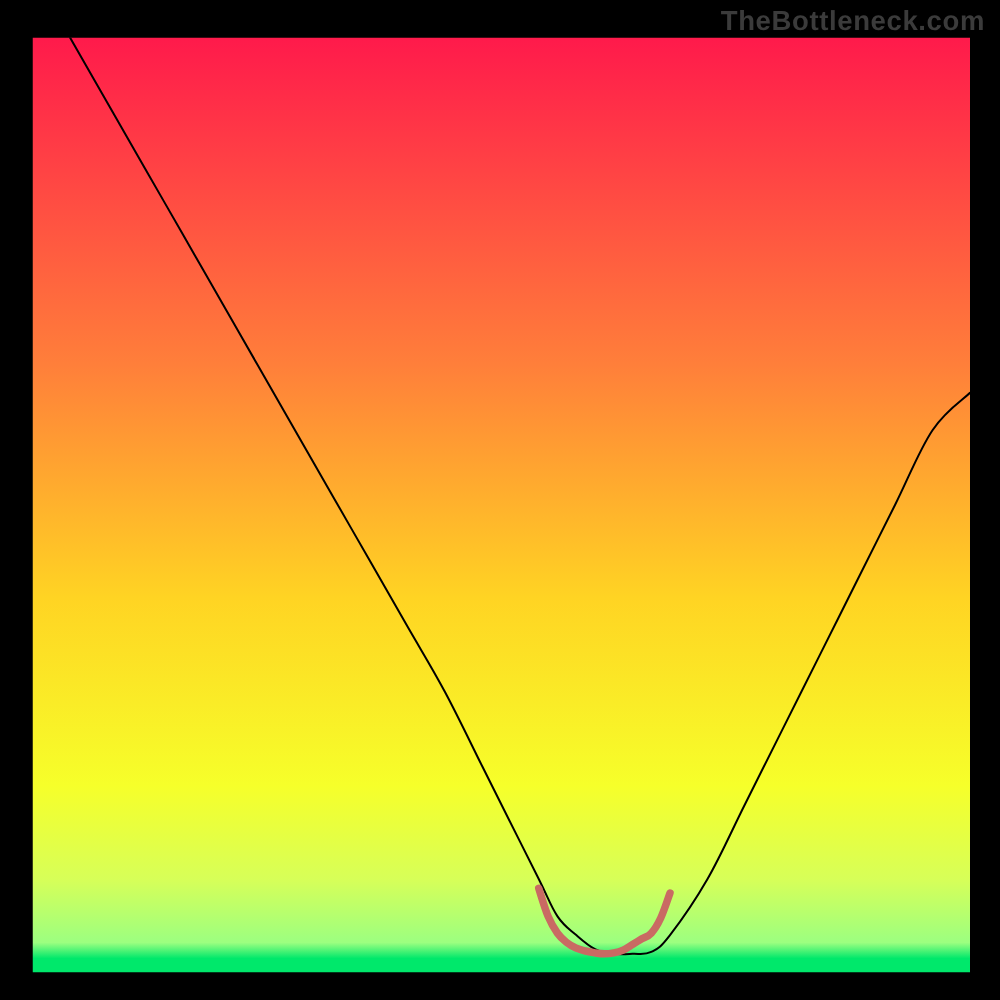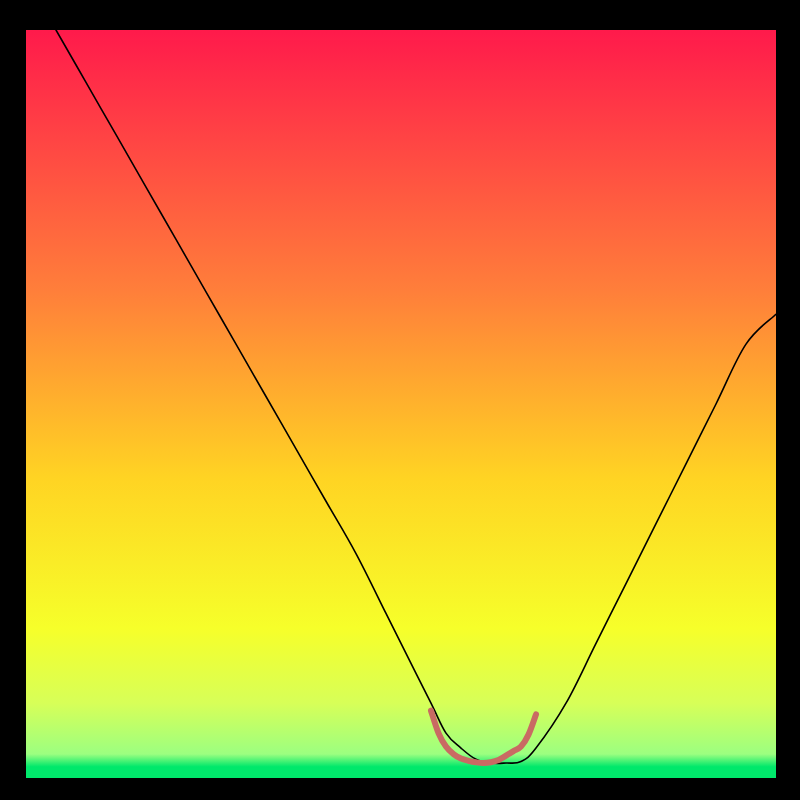--- a/index.html
+++ b/index.html
@@ -32,20 +32,21 @@
     top: 30px;
     width: 750px;
     height: 748px;
   }
   svg { display: block; }
 </style>
 </head>
 <body>
 
 <div class="frame">
+  <div class="attribution">TheBottleneck.com</div>
 
   <div class="plot">
     <svg id="chart-svg" viewBox="0 0 750 748" width="750" height="748">
       <defs>
         <linearGradient id="bg-grad" x1="0" y1="0" x2="0" y2="1">
             <stop offset="0%" stop-color="#ff1a4b"></stop>
             <stop offset="35%" stop-color="#ff7f3a"></stop>
             <stop offset="60%" stop-color="#ffd423"></stop>
             <stop offset="80%" stop-color="#f6ff2a"></stop>
             <stop offset="90%" stop-color="#d7ff58"></stop>

